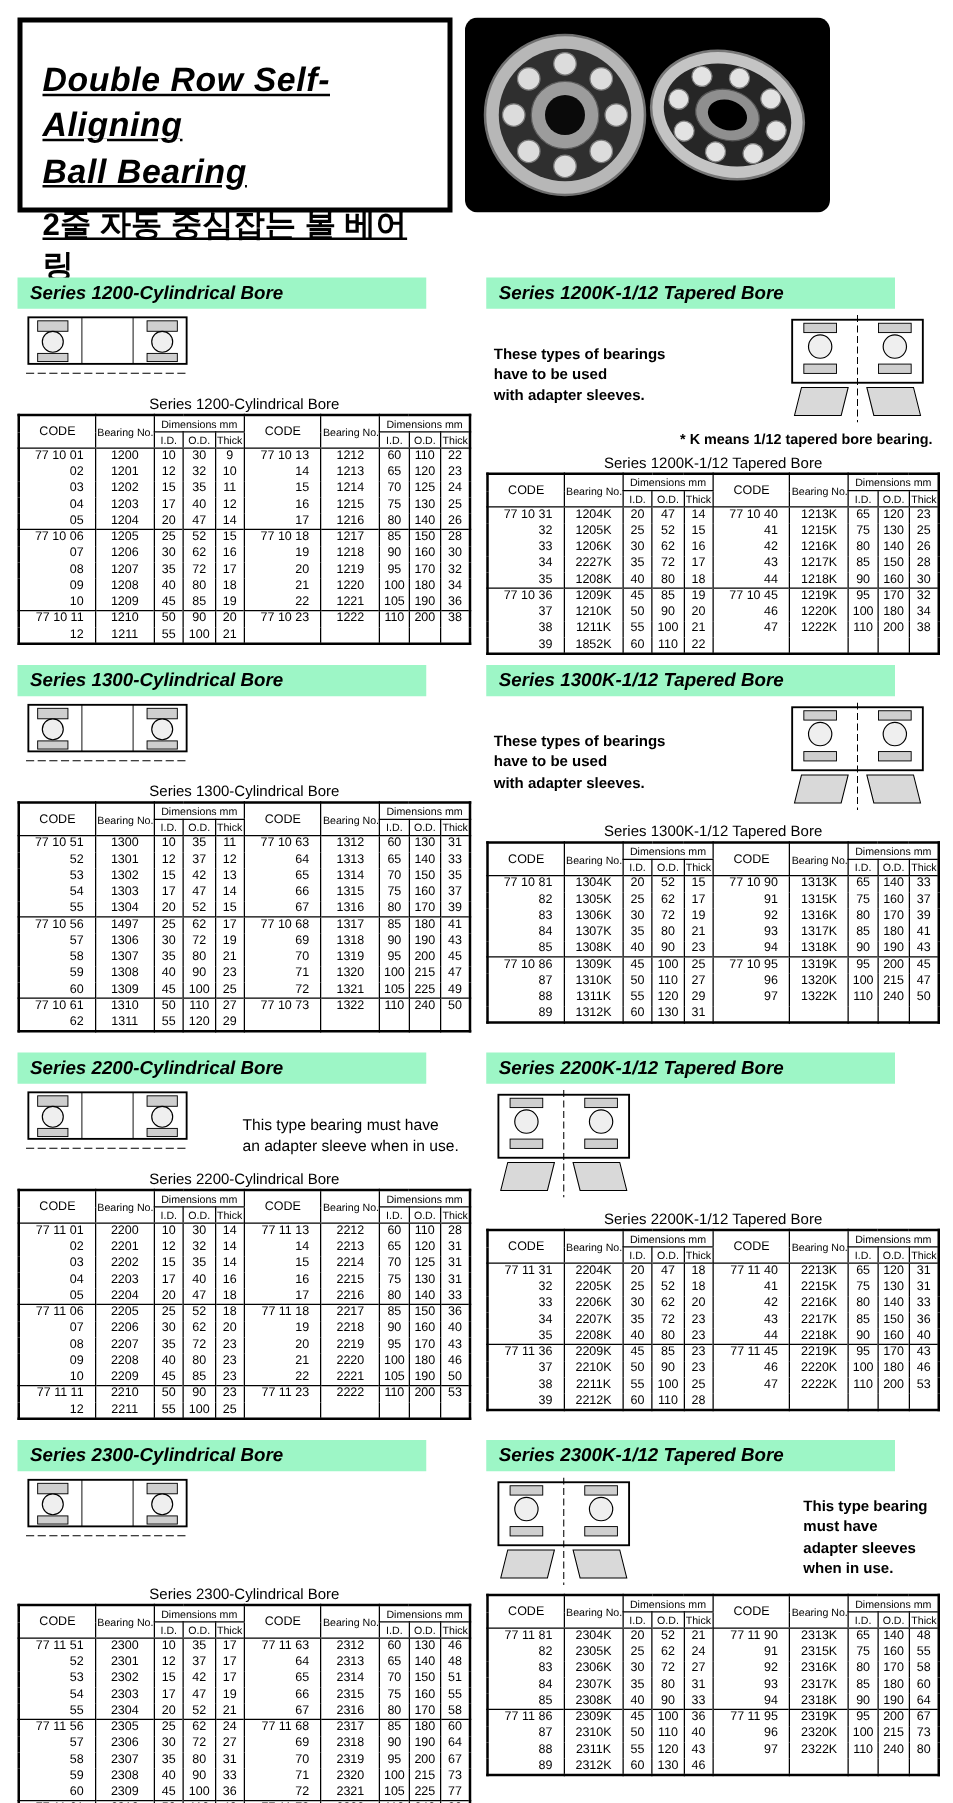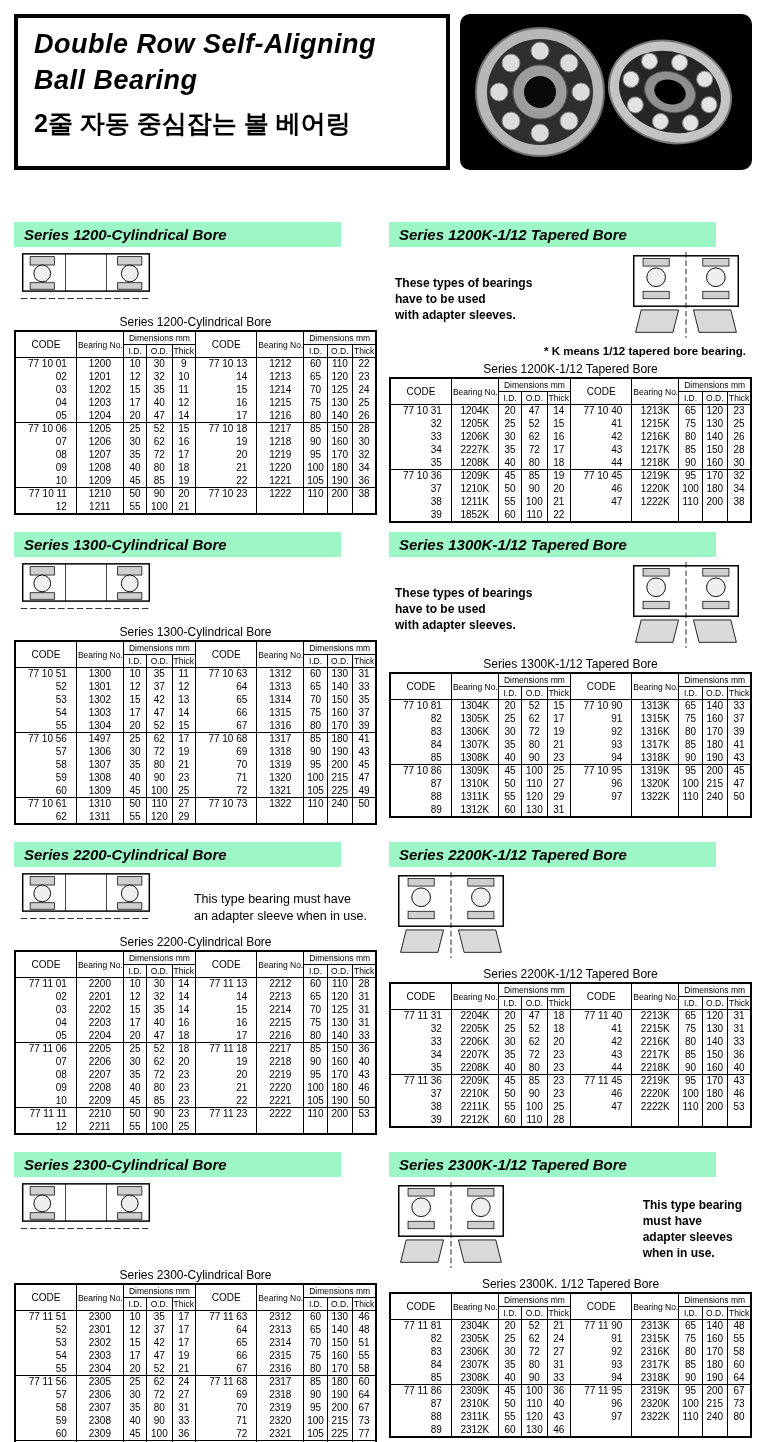--- a/index.html
+++ b/index.html
@@ -10,22 +10,23 @@
     margin: 0 auto;
     font-family: "Liberation Sans", sans-serif;
     color: #000;
     padding: 14px 10px 10px 14px;
   }
 
   
   .top { display: flex; gap: 10px; margin-bottom: 16px; }
   .title-box {
     border: 4px solid #000;
-    width: 436px; height: 156px;
-    padding: 8px 16px;
+    width: 348px; height: 156px;
+    padding: 28px 16px;
+    text-decoration: underline;
   }
   .title-en {
     font-style: italic; font-weight: bold;
     font-size: 27px; line-height: 1.35;
     letter-spacing: 0.5px;
   }
   .title-ko { font-weight: bold; font-size: 25px; margin-top: 8px; }
   .photo { flex: 1; height: 156px; }
 
   
@@ -1467,21 +1468,20 @@
     <line x1="60" y1="0" x2="60" y2="92" stroke="#000" stroke-width="0.9" stroke-dasharray="6 3"></line>
   </svg>
 </div>
         <div class="note">
           <div>This type bearing</div>
           <div>must  have</div>
           <div>adapter sleeves</div>
           <div>when in use.</div>
         </div>
       </div>
-      <div class="ttitle">Series 2300K. 1/12 Tapered Bore</div>
       <table class="btab">
           <colgroup>
             <col style="width: 17%;">
             <col style="width: 13%;">
             <col style="width: 6.5%;">
             <col style="width: 7%;">
             <col style="width: 6.5%;">
             <col style="width: 17%;">
             <col style="width: 13%;">
             <col style="width: 6.5%;">

